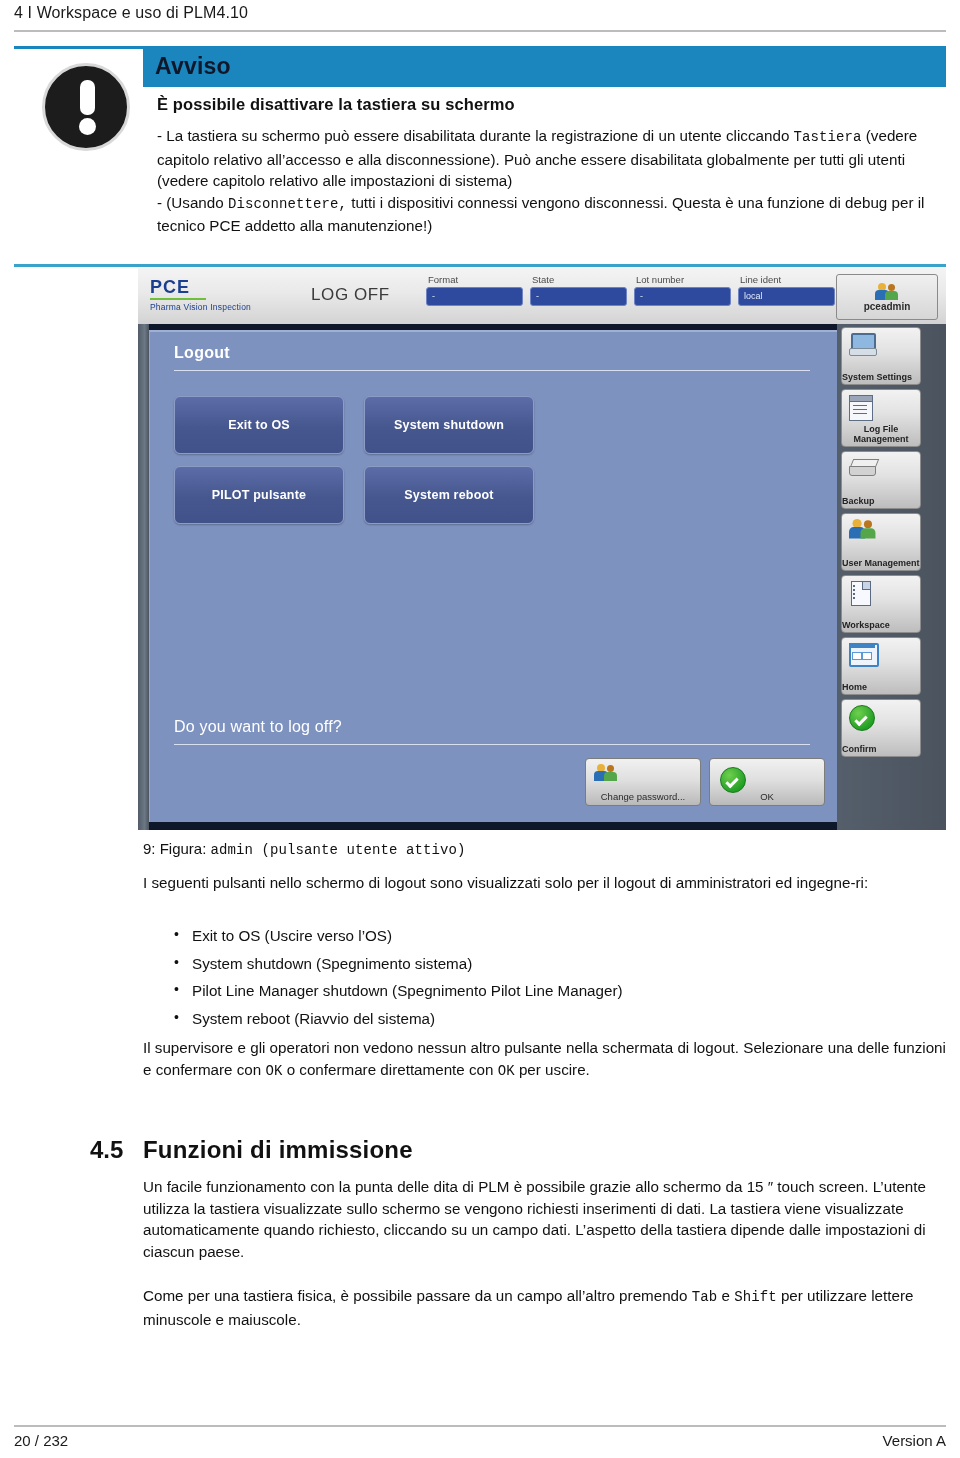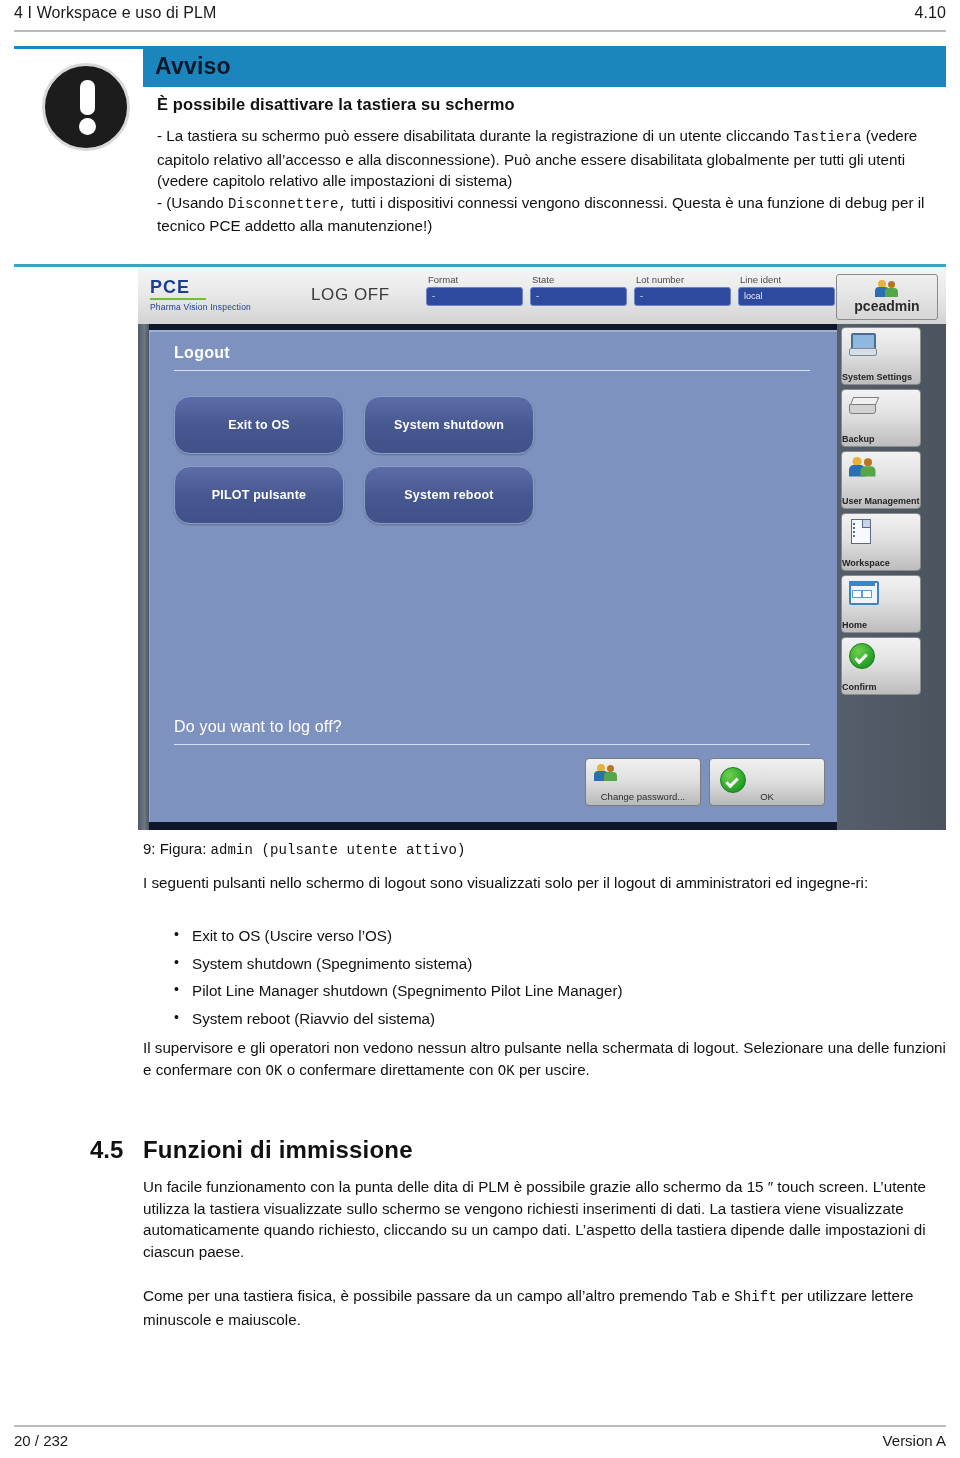--- a/index.html
+++ b/index.html
@@ -9,21 +9,21 @@
     font-family:"Liberation Sans", sans-serif;
     color:#000;
     position:relative;
     overflow:hidden;
     -webkit-font-smoothing:antialiased;
   }
 
   
   .page-header{
     position:absolute;left:14px;top:4px;width:932px;height:28px;
-    display:flex;align-items:flex-start;justify-content:space-between;
+    display:flex;align-items:flex-start;justify-content:flex-start;
     font-size:16px;color:#1a1a1a;letter-spacing:.1px;
   }
   .page-header .rule{
     position:absolute;left:0;bottom:0;width:932px;height:2px;background:#bcbcbc;
   }
 
   
   .notice{
     position:absolute;left:14px;top:46px;width:932px;
   }
@@ -92,21 +92,21 @@
   .f-format .fbox{width:97px;}
   .f-state .fbox{width:97px;}
   .f-lot .fbox{width:97px;}
   .f-line .fbox{width:97px;}
   .userbtn{
     position:absolute;right:8px;top:6px;width:100px;height:44px;
     background:linear-gradient(to bottom,#f0f0f0,#d6d6d6);
     border:1px solid #8a8a8a;border-radius:3px;
     display:flex;flex-direction:column;align-items:center;justify-content:center;
   }
-  .userbtn .ulabel{font-size:14px;color:#2b2b2b;font-weight:bold;margin-top:1px;}
+  .userbtn .ulabel{font-size:10px;color:#2b2b2b;font-weight:bold;margin-top:1px;}
 
   
   .people{position:relative;width:24px;height:17px;}
   .people .h1{position:absolute;left:3px;top:0;width:8px;height:8px;border-radius:50%;background:#e8b23a;}
   .people .b1{position:absolute;left:0px;top:7px;width:14px;height:10px;border-radius:4px 4px 0 0;background:#2a6fb5;}
   .people .h2{position:absolute;left:13px;top:1px;width:7px;height:7px;border-radius:50%;background:#b9751f;}
   .people .b2{position:absolute;left:10px;top:8px;width:13px;height:9px;border-radius:4px 4px 0 0;background:#55a64a;}
 
   .shot-body{position:absolute;left:0;top:56px;width:808px;height:506px;background:#0f172a;}
   .leftstrip{position:absolute;left:0;top:0;width:11px;height:506px;
@@ -122,21 +122,21 @@
   .panel-title{
     position:absolute;left:24px;top:12px;font-size:16px;color:#ffffff;font-weight:600;letter-spacing:.3px;
   }
   .panel-titlerule{position:absolute;left:24px;top:38px;width:636px;height:1px;background:#d8e0f0;}
 
   .btngrid{position:absolute;left:24px;top:64px;}
   .bigbtn{
     width:168px;height:56px;margin:0 20px 12px 0;display:inline-flex;
     align-items:center;justify-content:center;
     background:linear-gradient(to bottom,#5b6ca8 0%,#46578f 55%,#41528a 100%);
-    border:1px solid #8d9cc4;border-radius:16px;
+    border:1px solid #8d9cc4;border-radius:6px;
     color:#ffffff;font-size:12.5px;font-weight:bold;letter-spacing:.2px;
     box-shadow:0 1px 2px rgba(0,0,0,.25);
   }
 
   .question{position:absolute;left:24px;top:386px;font-size:16px;color:#ffffff;letter-spacing:.2px;}
   .questionrule{position:absolute;left:24px;top:412px;width:636px;height:1px;background:#d8e0f0;}
 
   .actionrow{position:absolute;right:12px;top:426px;display:flex;gap:8px;}
   .actbtn{
     width:116px;height:48px;border-radius:4px;border:1px solid #7c7c7c;
@@ -336,20 +336,32 @@
         <div class="ricon">
           <div class="ic-monitor">
               <div class="scr"></div>
               <div class="base"></div>
             </div>
         </div>
         <div class="rlabel">System Settings</div>
       </div>
       <div class="railbtn">
         <div class="ricon">
+          <div class="ic-log">
+              <div class="pg"></div>
+              <div class="spi"></div>
+            <div class="l" style="top:10px"></div>
+              <div class="l" style="top:14px"></div>
+              <div class="l" style="top:18px"></div>
+            </div>
+        </div>
+        <div class="rlabel">Log File Management</div>
+      </div>
+      <div class="railbtn">
+        <div class="ricon">
           <div class="ic-disk">
               <div class="top"></div>
               <div class="bot"></div>
             </div>
         </div>
         <div class="rlabel">Backup</div>
       </div>
       <div class="railbtn">
         <div class="ricon">
           <div class="people" style="transform:scale(1.15);transform-origin:left top">

